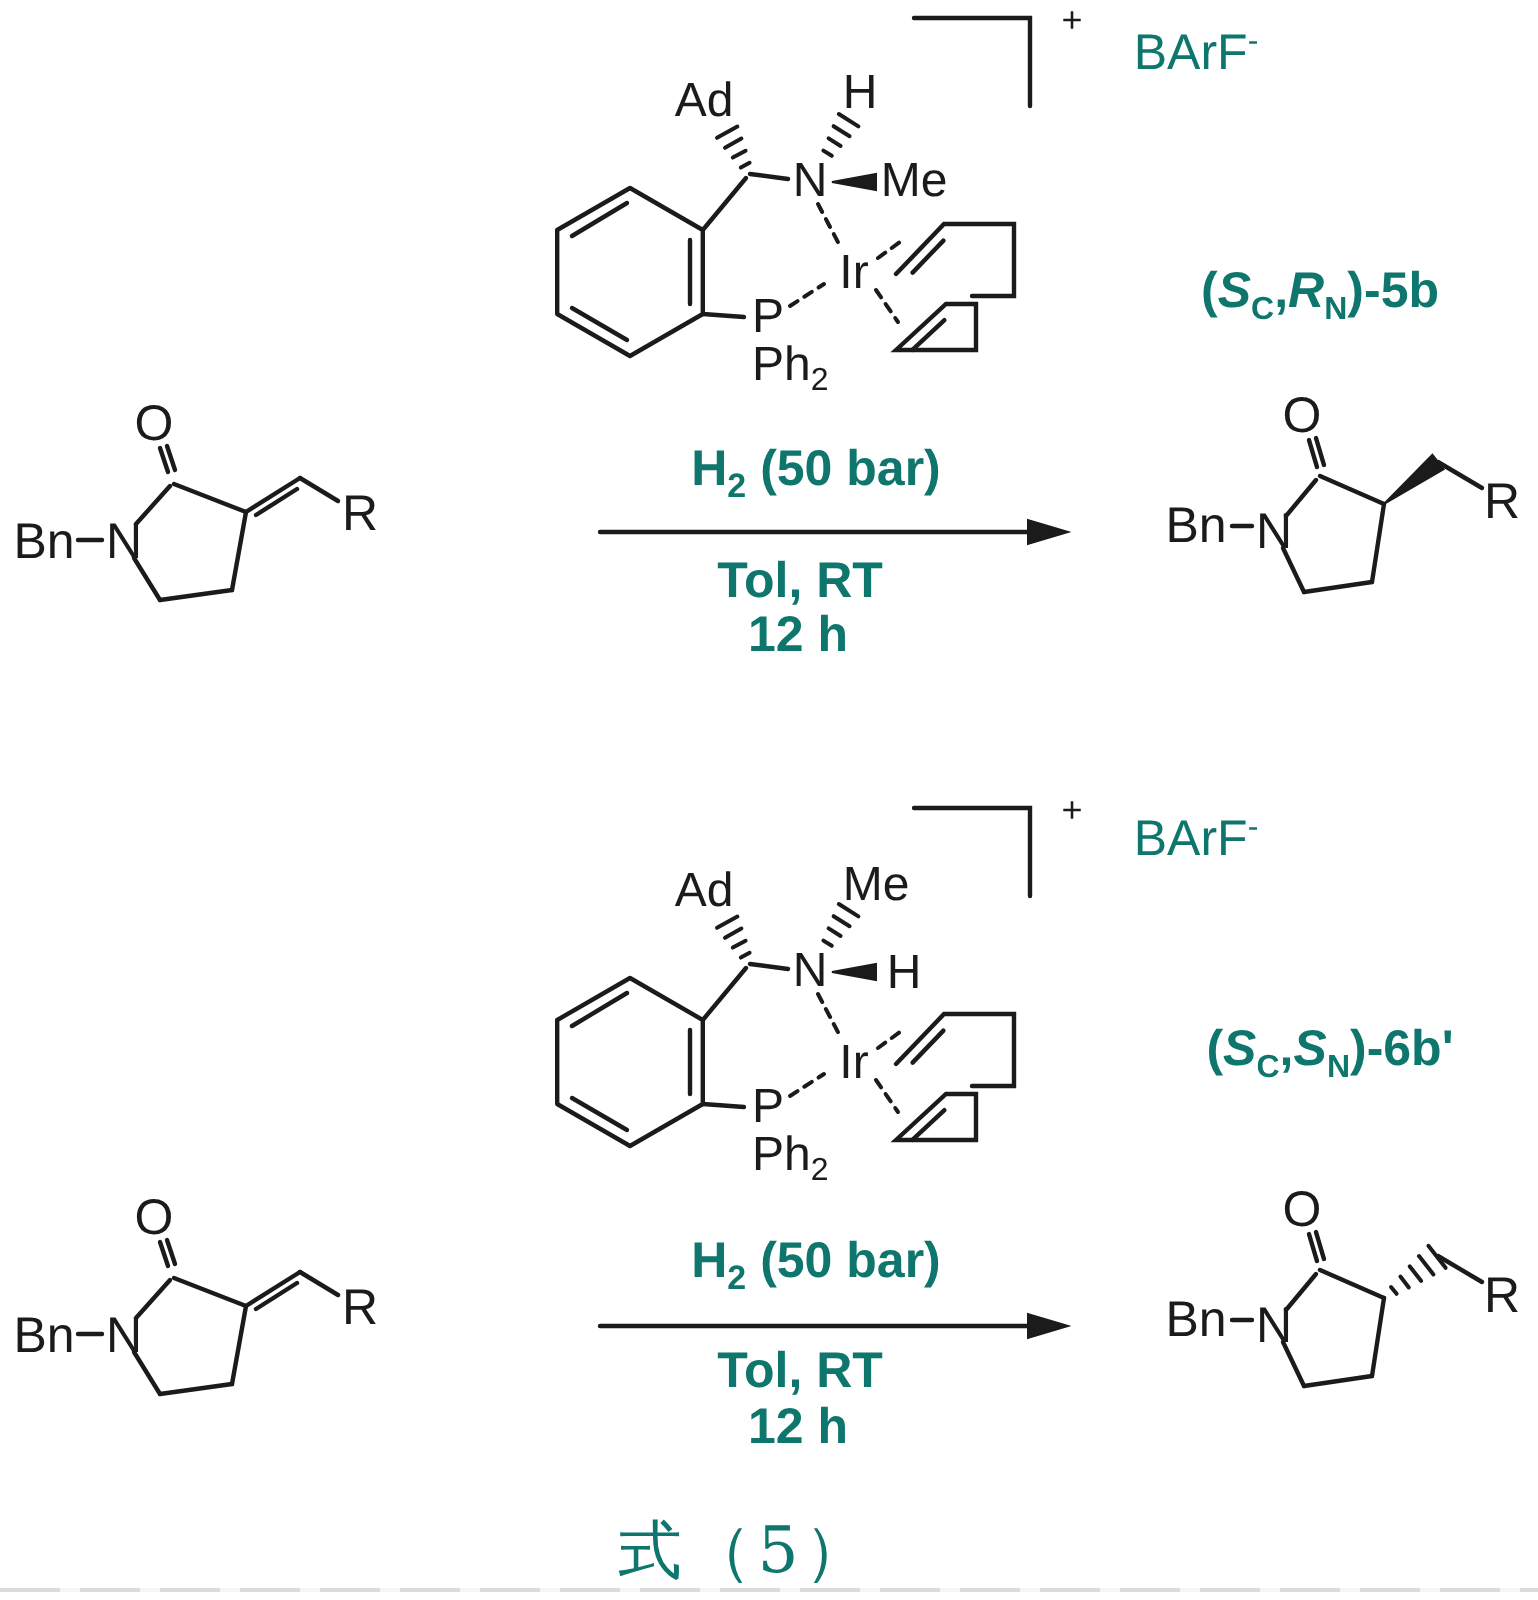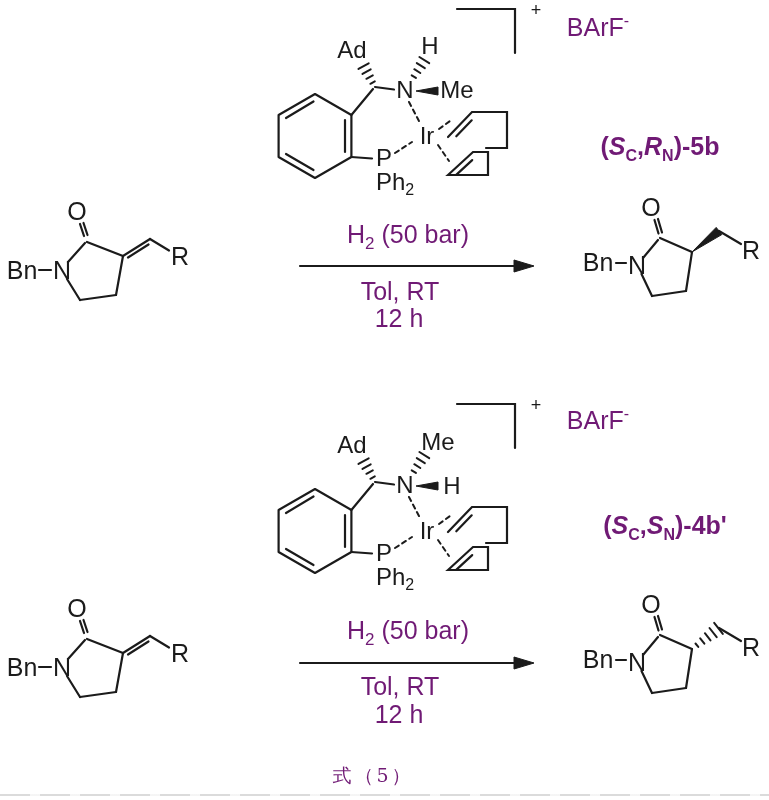--- a/index.html
+++ b/index.html
@@ -9,29 +9,29 @@
   svg line, svg path, svg polyline{stroke:#1b1b1b;stroke-width:2.2;fill:none;stroke-linecap:round;}
   svg polygon.ring{fill:none;stroke:#1b1b1b;stroke-width:2.2;stroke-linejoin:round;}
   svg polygon.filled{fill:#1b1b1b;stroke:#1b1b1b;stroke-width:1;}
   svg .dash{stroke-dasharray:4.5 4;stroke-width:2;}
   svg .hash{stroke-width:2;}
   svg text{fill:#1b1b1b;stroke:none;font-family:"Liberation Sans",sans-serif;}
   svg text.al{font-size:25px;}
   svg text.cl{font-size:24px;}
   svg tspan.sub2{font-size:16px;}
   svg text.plus{font-size:18px;}
-  .txt{position:absolute;transform:translate(-50%,-50%);white-space:nowrap;color:#701a75;}
-  .cond{font-size:25px;}
+  .txt{position:absolute;transform:translate(-50%,-50%);white-space:nowrap;color:#0f766e;}
+  .cond{font-size:25px;font-weight:bold;}
   .cond sub{font-size:17px;}
   .barf{font-size:25px;}
   .barf sup{font-size:16px;}
   .cat{font-size:25px;font-weight:bold;}
   .cat sub{font-size:16px;}
   .cat .it{font-style:italic;}
-  .formula{font-family:"DejaVu Serif","Liberation Serif",serif;font-size:19px;letter-spacing:3px;}
+  .formula{font-family:"DejaVu Serif","Liberation Serif",serif;font-size:32px;letter-spacing:3px;}
   .scanline{position:absolute;left:0;top:794px;width:769px;height:2px;opacity:.75;
     background:repeating-linear-gradient(90deg,#cfcfcf 0 30px,#f2f2f2 30px 40px);}
 </style>
 </head>
 <body>
 
 <div class="canvas">
 
 <svg width="769" height="800" viewBox="0 0 769 800">
 
@@ -215,21 +215,21 @@
 <div class="txt barf" style="left:598px;top:27px"><span>BArF</span><sup>-</sup></div>
 
 <div class="txt cat" style="left:660px;top:148px"><span>(</span><span class="it">S</span><sub>C</sub><span>,</span><span class="it">R</span><sub>N</sub><span>)-</span><span>5b</span></div>
 
 <div class="txt cond" style="left:408px;top:237px"><span>H</span><sub>2</sub><span> (50 bar)</span></div>
 <div class="txt cond" style="left:400px;top:291px">Tol, RT</div>
 <div class="txt cond" style="left:399px;top:318px">12 h</div>
 
 <div class="txt barf" style="left:598px;top:420px"><span>BArF</span><sup>-</sup></div>
 
-<div class="txt cat" style="left:665px;top:527px"><span>(</span><span class="it">S</span><sub>C</sub><span>,</span><span class="it">S</span><sub>N</sub><span>)-</span><span>4b'</span></div>
+<div class="txt cat" style="left:665px;top:527px"><span>(</span><span class="it">S</span><sub>C</sub><span>,</span><span class="it">S</span><sub>N</sub><span>)-</span><span>6b'</span></div>
 
 <div class="txt cond" style="left:408px;top:633px"><span>H</span><sub>2</sub><span> (50 bar)</span></div>
 <div class="txt cond" style="left:400px;top:686px">Tol, RT</div>
 <div class="txt cond" style="left:399px;top:714px">12 h</div>
 
 <div class="txt formula" style="left:373px;top:776px">式（5）</div>
 
 <div class="scanline"></div>
 
 </div>

